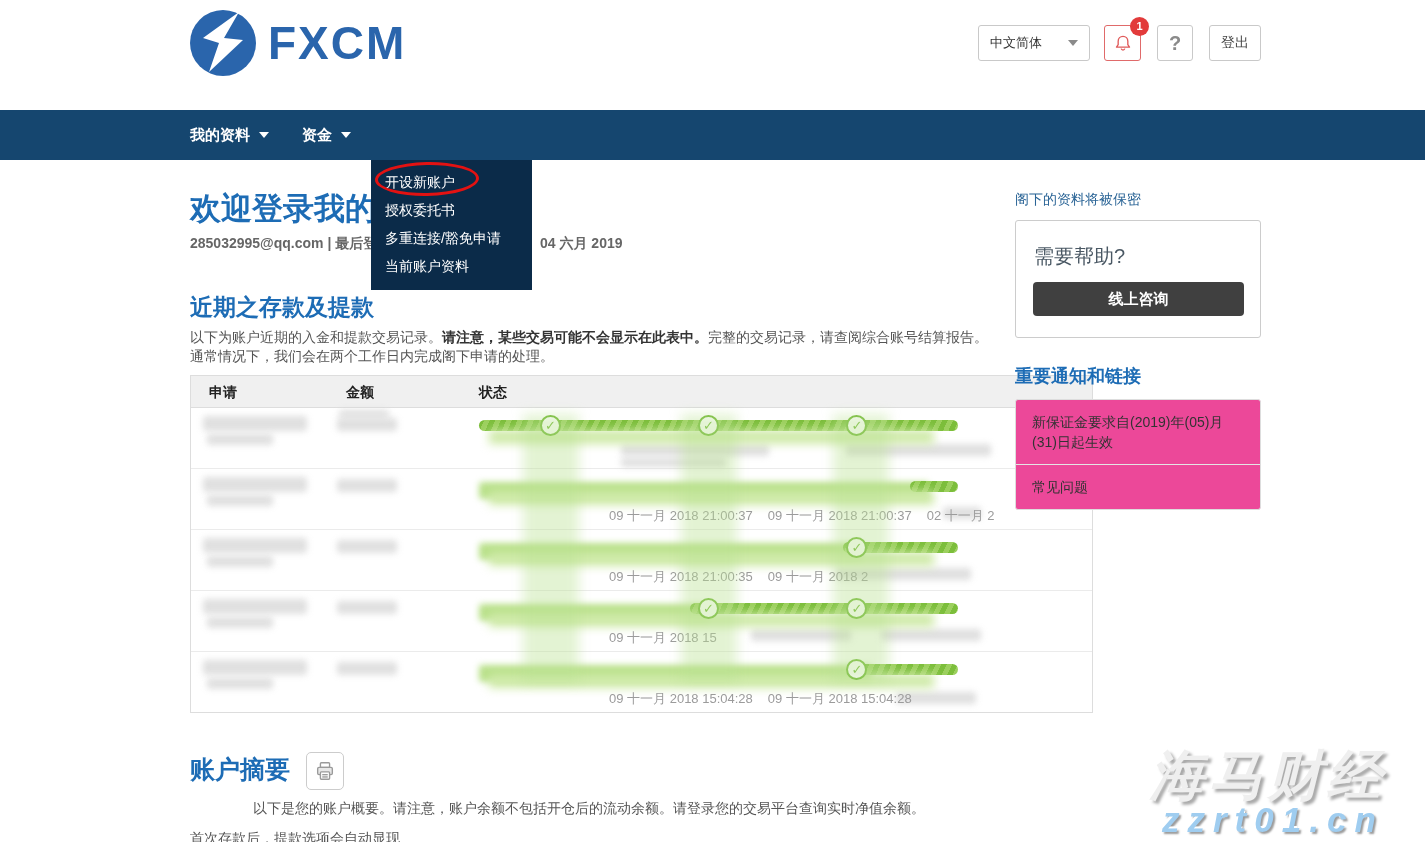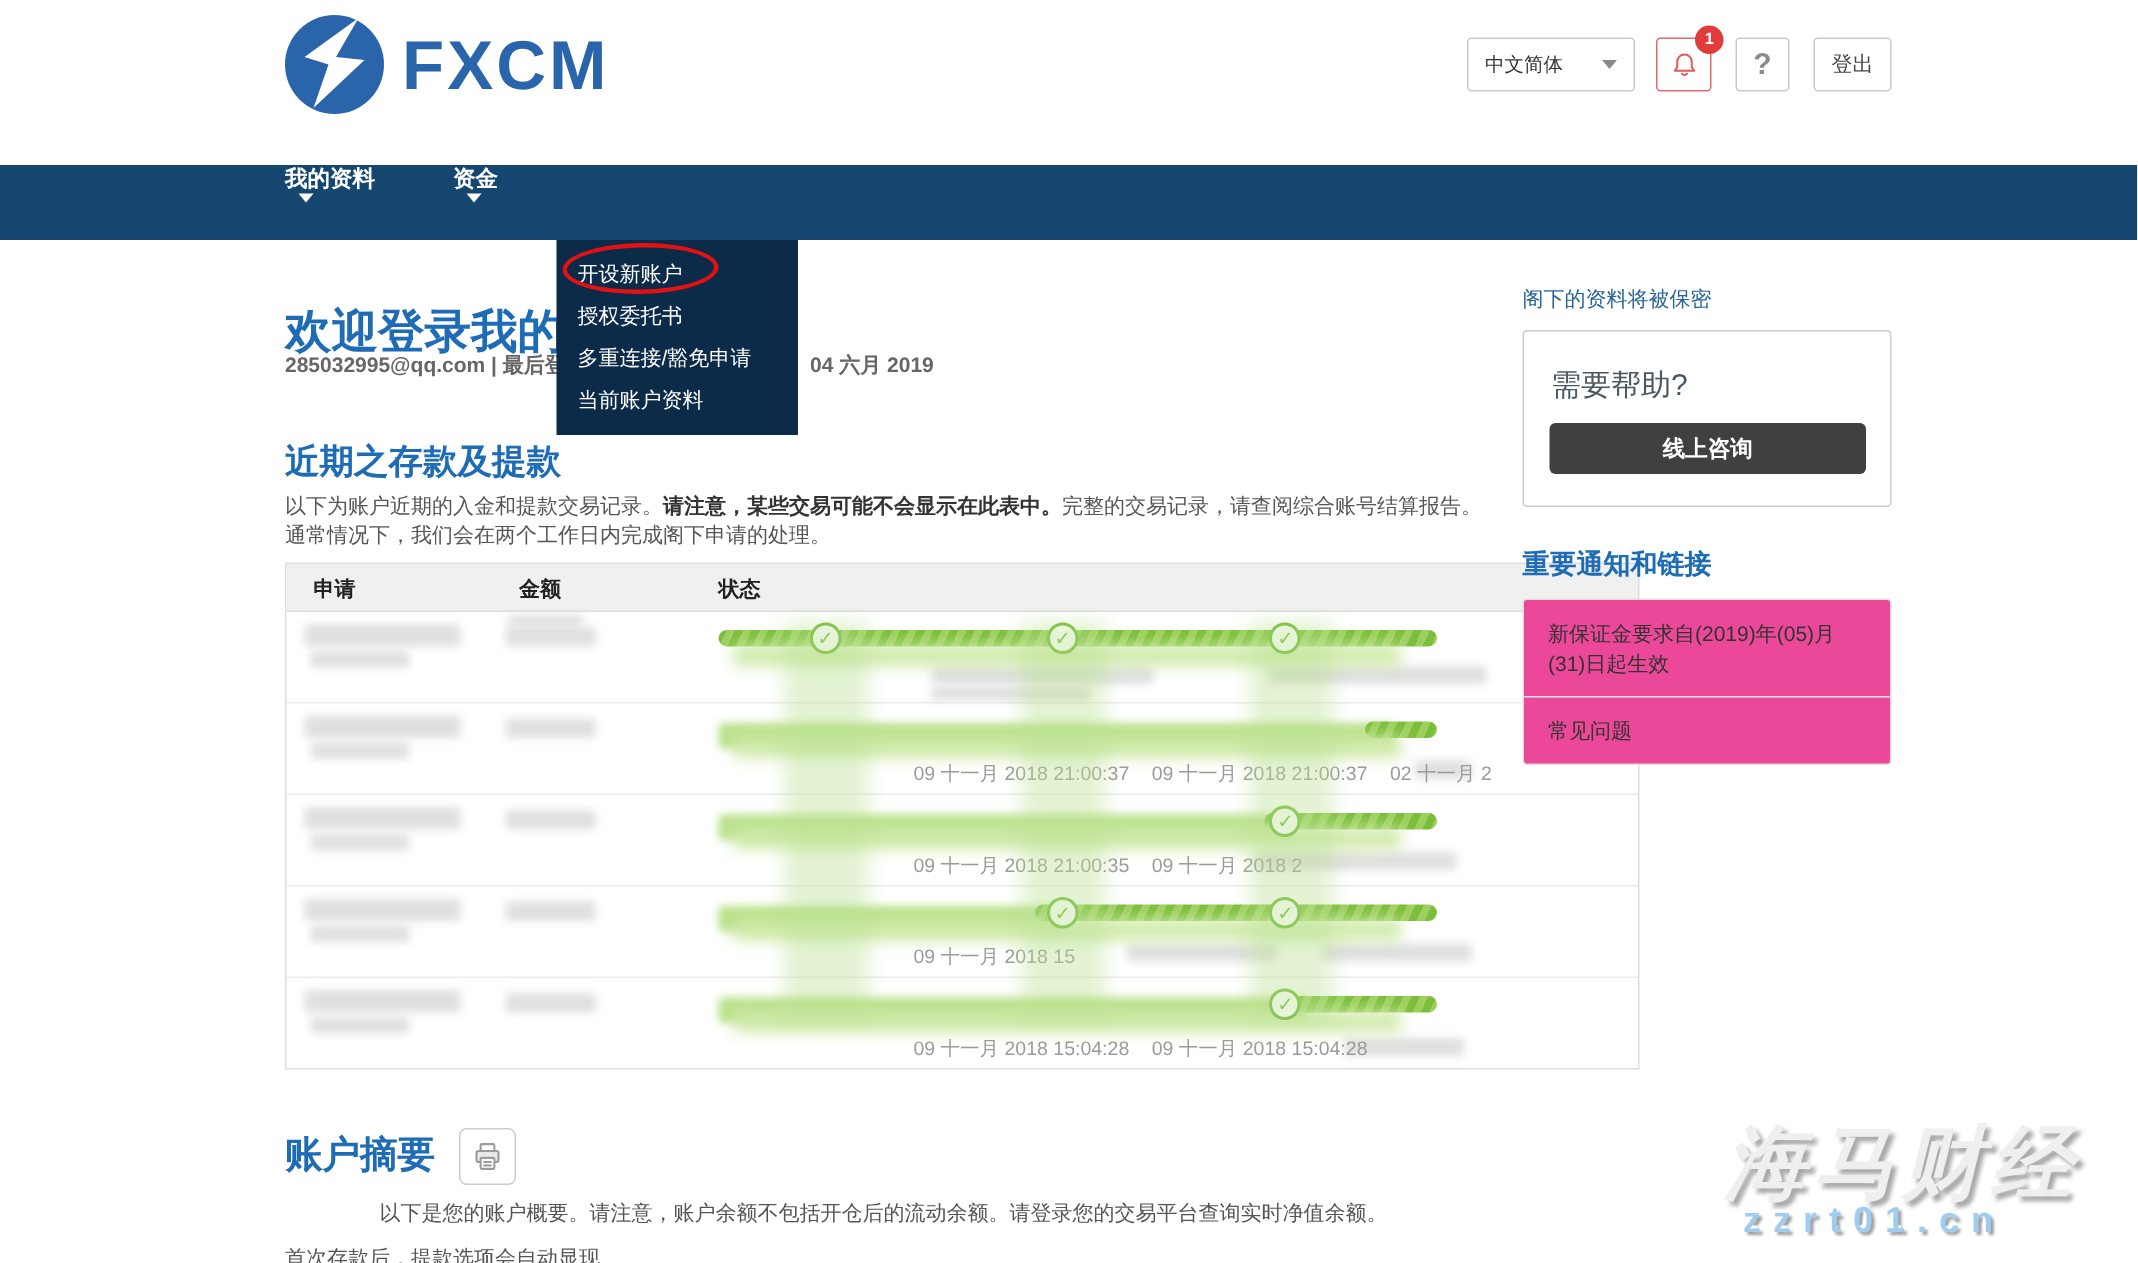--- a/index.html
+++ b/index.html
@@ -15,32 +15,32 @@
   .lang { left:978px; width:112px; justify-content:space-between; padding:0 11px; font-size:13px; color:#333; }
   .caret-gray { width:0; height:0; border-left:5px solid transparent; border-right:5px solid transparent; border-top:6px solid #8a8a8a; }
   .bell { left:1104px; width:37px; border-color:#e06a6a; }
   .badge { position:absolute; top:-9px; right:-9px; width:19px; height:19px; background:#e23b3b; border-radius:50%;
            color:#fff; font-size:11px; font-weight:bold; line-height:19px; text-align:center; }
   .help { left:1157px; width:36px; font-size:20px; color:#8a8a8a; font-weight:bold; }
   .logout { left:1209px; width:52px; }
 
   
   .nav { position:absolute; left:0; top:110px; width:1425px; height:50px; background:#15466f; }
-  .nav-item { position:absolute; top:0; height:50px; display:flex; padding:0 14px;
-              color:#fff; font-size:15px; font-weight:bold; cursor:pointer;flex-direction:column; }
+  .nav-item { position:absolute; top:0; height:50px; display:flex; align-items:center; padding:0 14px;
+              color:#fff; font-size:15px; font-weight:bold; cursor:pointer; }
   .caret-white { width:0; height:0; border-left:5px solid transparent; border-right:5px solid transparent;
                  border-top:6px solid #fff; margin-left:9px; }
   .nav-item.active { background:#0b2b49; }
   .dropdown { position:absolute; left:371px; top:160px; width:161px; background:#0b2b49; padding:8px 0 10px; z-index:20; }
   .dd-item { padding:3px 14px; color:#fff; font-size:14px; line-height:22px; cursor:pointer; }
   .red-ellipse { position:absolute; left:375px; top:162px; width:104px; height:34px; border:3px solid #e31212;
                  border-radius:50%; z-index:21; transform:rotate(-1deg); }
 
   
-  .welcome { position:absolute; left:190px; top:188px; font-size:31px; font-weight:bold; color:#1d6cb5; white-space:nowrap; z-index:1;margin-top:12px; }
+  .welcome { position:absolute; left:190px; top:188px; font-size:31px; font-weight:bold; color:#1d6cb5; white-space:nowrap; z-index:1; }
   .subtitle-left { position:absolute; left:190px; top:235px; font-size:14px; font-weight:bold; color:#666; }
   .subtitle-right { position:absolute; left:540px; top:235px; font-size:14px; font-weight:bold; color:#666; }
   .sec-title { position:absolute; left:190px; font-size:23px; font-weight:bold; color:#1d6cb5; }
   .intro { position:absolute; left:190px; top:328px; width:798px; font-size:14px; color:#555; line-height:19px; }
   .intro b { color:#333; }
 
   
   .table { position:absolute; left:190px; top:375px; width:903px; height:338px; border:1px solid #ddd; background:#fff; }
   .thead { position:relative; height:32px; background:#f0f0f0; border-bottom:1px solid #ddd;
            font-size:14px; font-weight:bold; color:#222; }
@@ -75,21 +75,21 @@
   .chat-btn { position:absolute; left:17px; top:61px; width:211px; height:34px; background:#404040; border-radius:4px;
               color:#fff; font-size:15px; font-weight:bold; display:flex; align-items:center; justify-content:center; cursor:pointer; }
   .notices-title { position:absolute; left:1015px; top:364px; font-size:18px; font-weight:bold; color:#1d6cb5; }
   .noticebox { position:absolute; left:1015px; top:399px; width:246px; border:1px solid #ddd; border-radius:3px; background:#ec4899; }
   .notice-item { padding:12px 16px; font-size:14px; color:#333; line-height:20px; cursor:pointer; }
   .notice-item + .notice-item { border-top:1px solid #e5e5e5; }
 
   
   .wm1 { position:absolute; left:1150px; top:740px; font-size:54px; font-weight:bold; font-style:italic;
          color:#efefef; letter-spacing:5px; text-shadow:3px 3px 3px #a8a8a8, -1px -1px 0 #fff; white-space:nowrap; }
-  .wm2 { position:absolute; left:1162px; top:800px; font-size:24px; font-weight:bold; 
+  .wm2 { position:absolute; left:1162px; top:800px; font-size:35px; font-weight:bold; font-style:italic;
          color:#9fcdf0; letter-spacing:8px; text-shadow:-2px -2px 0 #fff, 2px 2px 2px #9a9a9a; white-space:nowrap; }
 </style>
 </head>
 <body>
 
 <div class="page">
 
   <div class="logo">
     <svg width="66" height="66" viewBox="0 0 66 66">
       <circle cx="33" cy="33" r="33" fill="#2a65ac"></circle>

